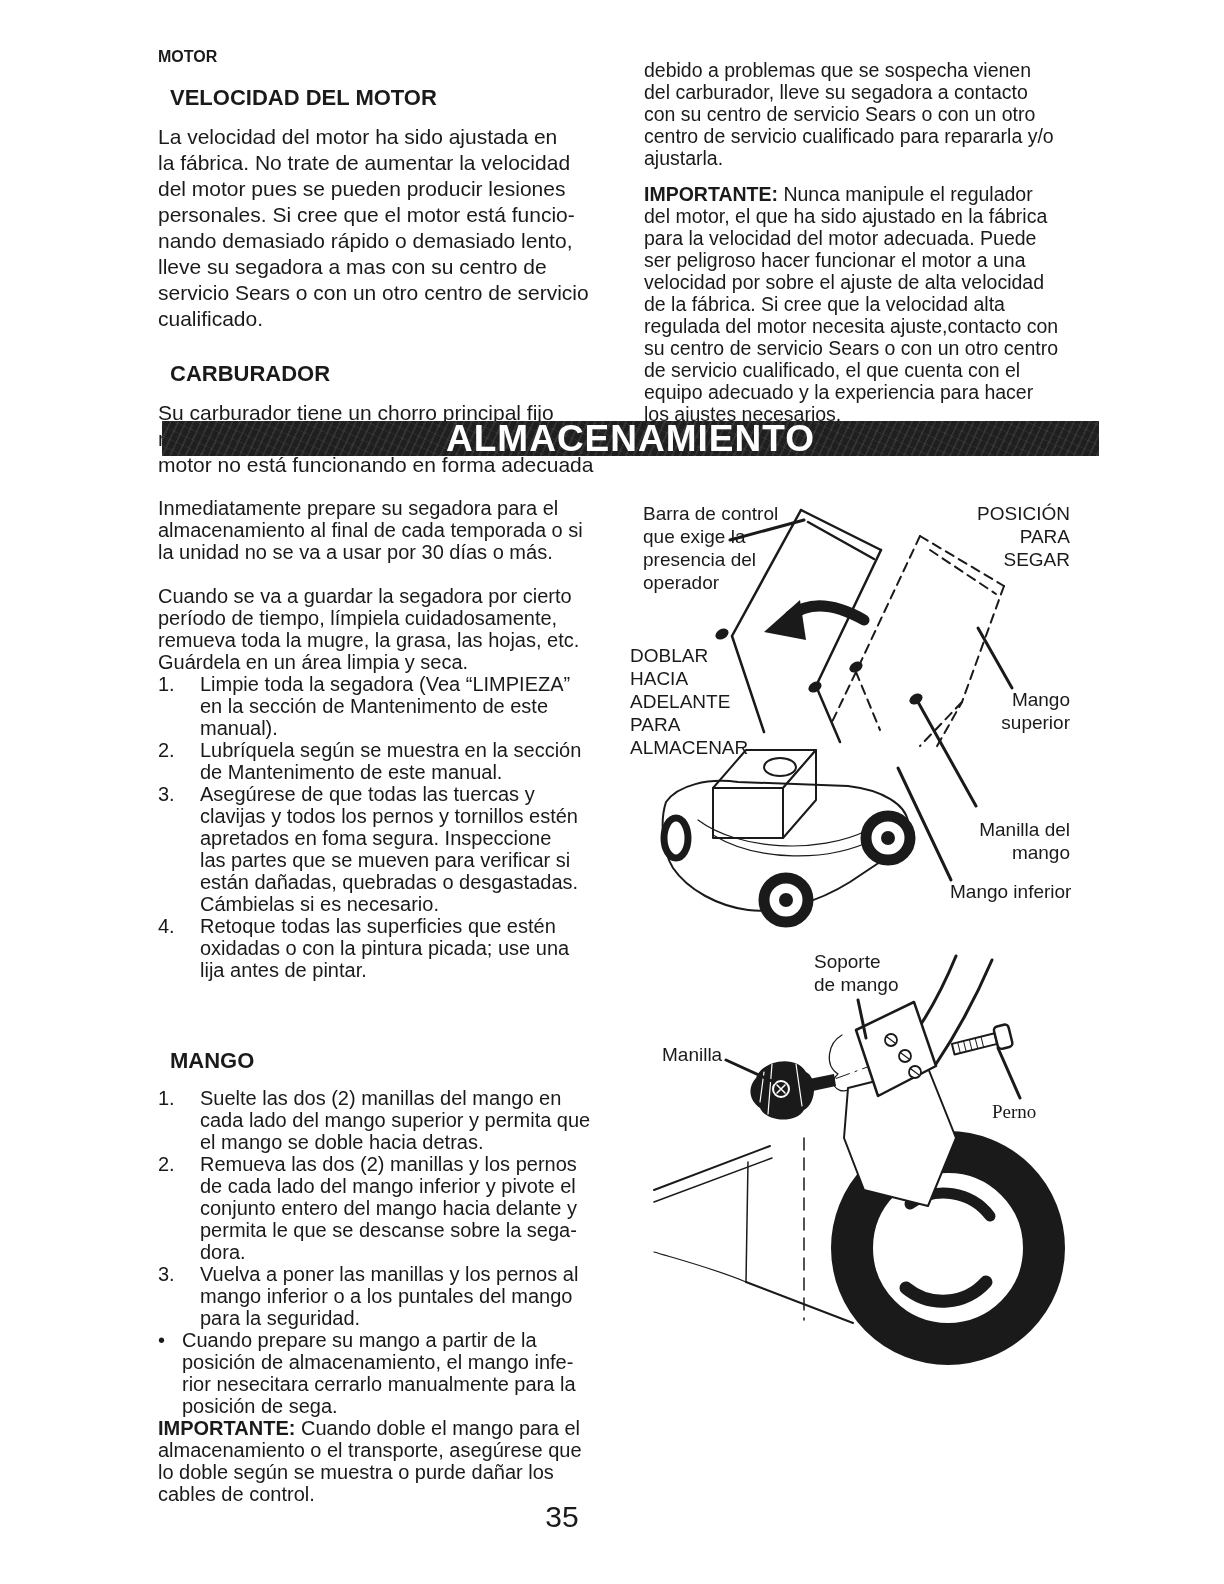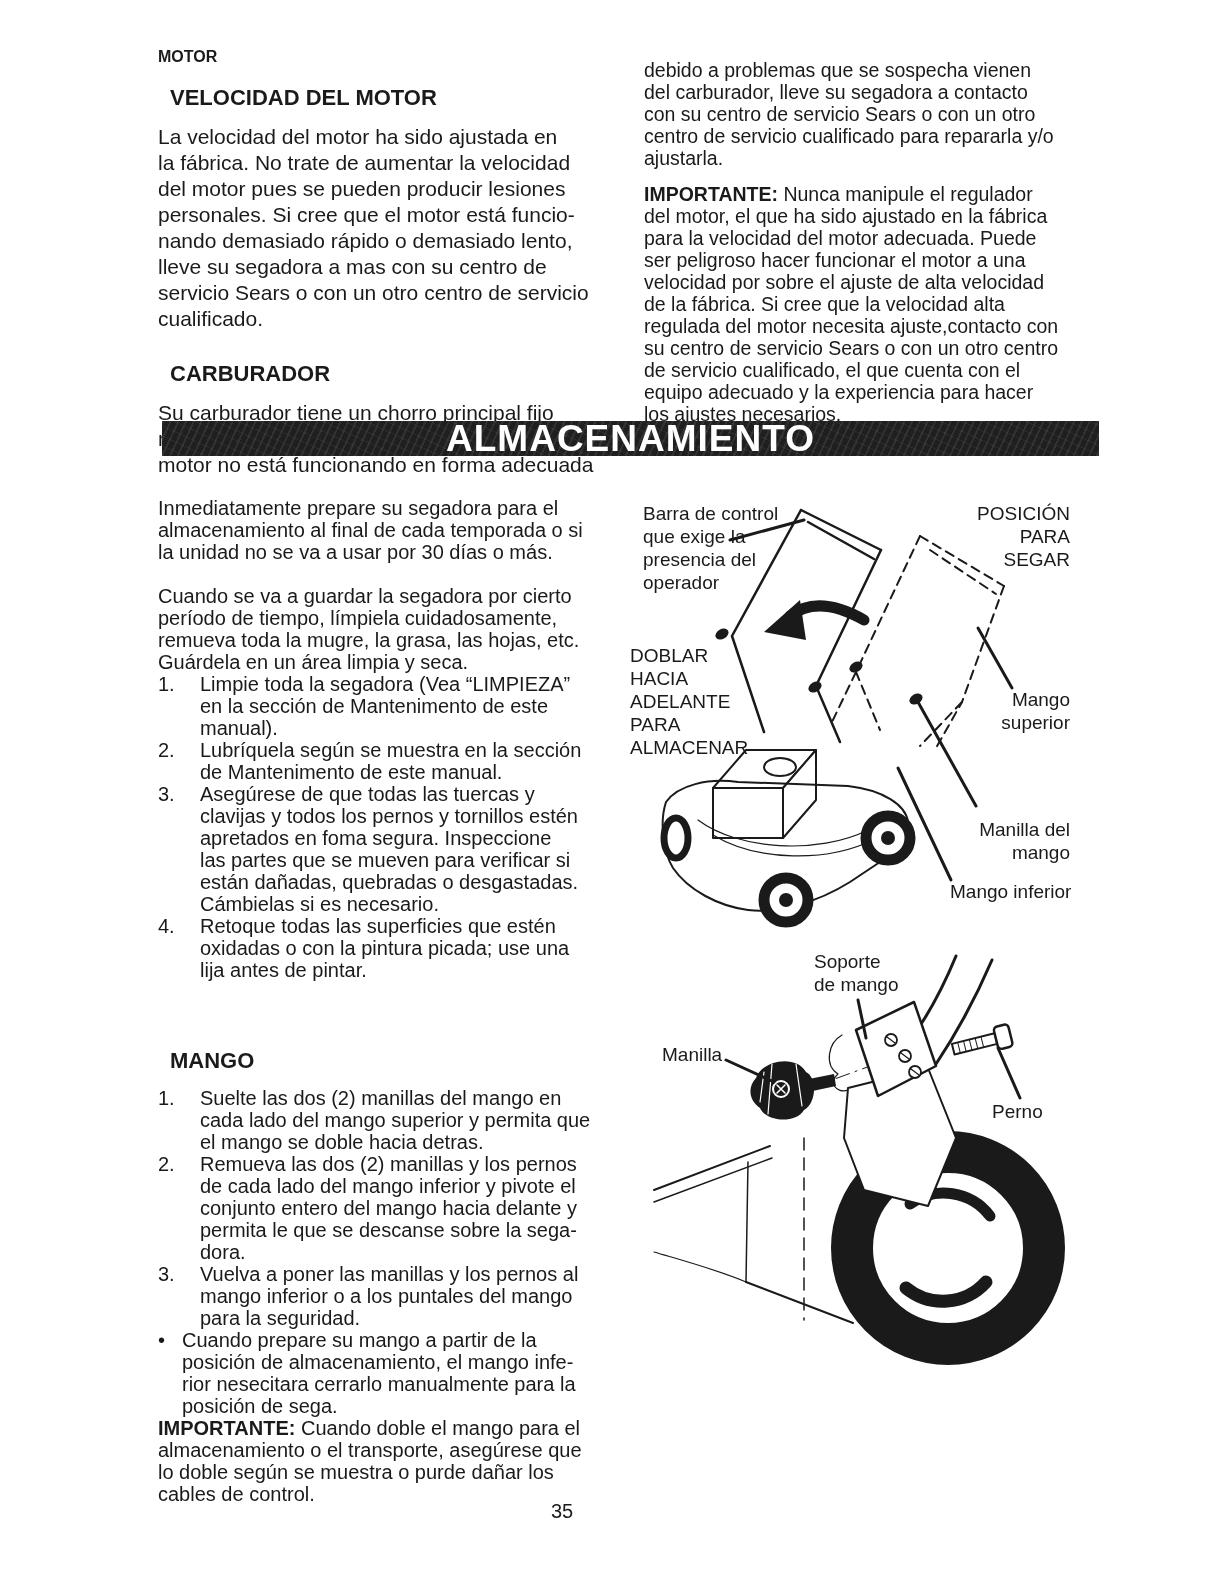--- a/index.html
+++ b/index.html
@@ -46,23 +46,23 @@
   .fig-label{position:absolute;font-size:19px;line-height:23px;}
   .ra{text-align:right;}
   .lbl-control-bar{left:12px;top:12px;margin-left:13px;}
   .lbl-mow-position{right:28px;top:12px;}
   .lbl-fold{left:12px;top:154px;}
   .lbl-upper-handle{right:28px;top:198px;}
   .lbl-handle-knob{right:28px;top:320px;margin-top:8px;}
   .lbl-lower-handle{left:332px;top:390px;}
   .lbl-bracket{left:196px;top:460px;}
   .lbl-knob{left:44px;top:553px;}
-  .lbl-bolt{left:374px;top:610px;}
-  
-  .page-number{position:absolute;left:0;top:1500px;width:1124px;text-align:center;font-size:20px;}
+  .lbl-bolt{left:374px;top:610px;font-family:Liberation Serif, serif;}
+  
+  .page-number{position:absolute;left:0;top:1500px;width:1124px;text-align:center;font-size:30px;}
 </style>
 </head>
 <body>
 
 <div class="page">
 
   <div class="col-left-top">
     <p class="h1">MOTOR</p>
     <p class="h2">VELOCIDAD DEL MOTOR</p>
     <p class="body-lg pre">La velocidad del motor ha sido ajustada en

